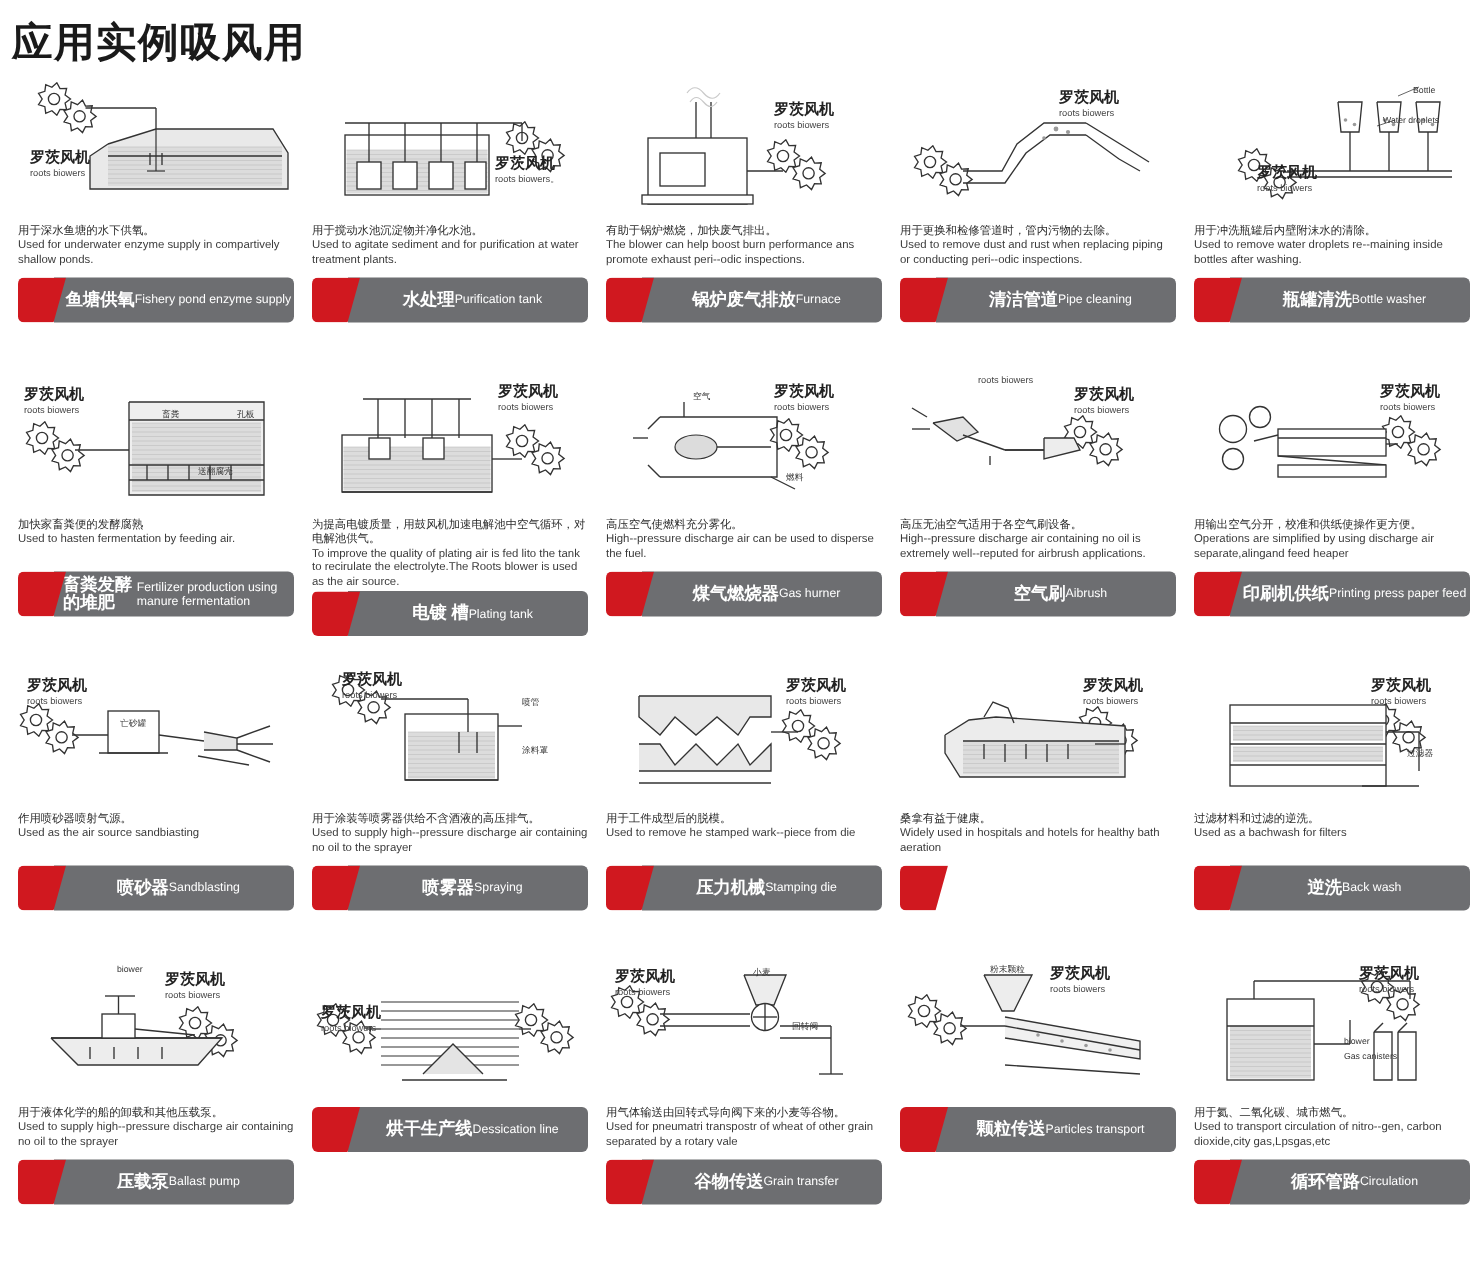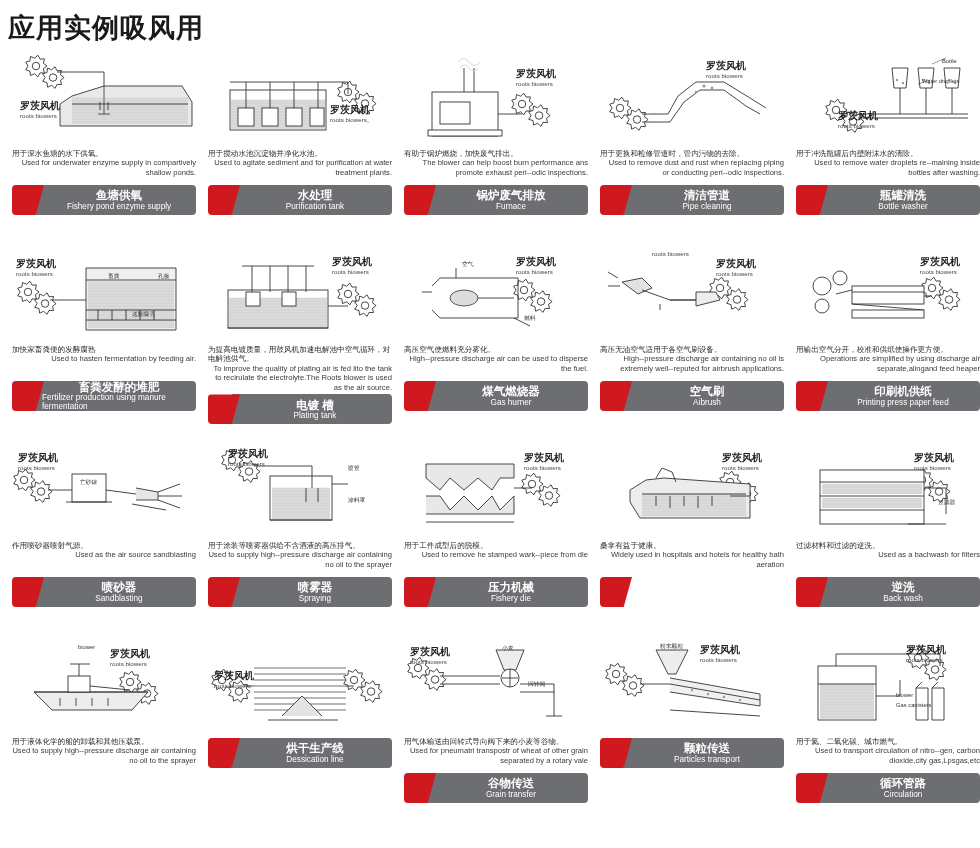--- a/index.html
+++ b/index.html
@@ -38,42 +38,42 @@
   }
   .art svg{display:block;}
   .caption{
     font-size:7.6px;
     line-height:1.25;
     color:#2b2b2b;
     margin-top:1px;
     min-height:34px;
   }
   .caption .cn{display:block;}
-  .caption .en{display:block;color:#3a3a3a;text-align:right;}
+  .caption .en{display:block;color:#3a3a3a;}
   
   .banner{
     position:relative;
     height:30px;
     margin-top:2px;
     display:flex;
     align-items:stretch;
   }
   .banner .red{
     width:32px;
     background:#d0181f;
     clip-path:polygon(0 0,100% 0,74% 100%,0 100%);
     border-radius:4px 0 0 4px;
   }
   .banner .gray{
     flex:1;
     background:#6d6e71;
     border-radius:0 4px 4px 0;
     margin-left:-8px;
     display:flex;
-    flex-direction:column;
+    flex-direction:row;
     align-items:center;
     justify-content:center;
     color:#ffffff;
     padding-left:6px;
   }
   .banner .t-cn{font-size:11.5px;font-weight:bold;line-height:1.05;}
   .banner .t-en{font-size:8.2px;line-height:1.1;}
   
   .lbl{
     position:absolute;
@@ -646,21 +646,21 @@
         </div>
       </div>
       <div class="caption">
         <span class="cn">用于工件成型后的脱模。</span>
         <span class="en">Used to remove he stamped wark--piece from die</span>
       </div>
       <div class="banner">
         <div class="red"></div>
         <div class="gray">
           <div class="t-cn">压力机械</div>
-          <div class="t-en">Fishery die</div>
+          <div class="t-en">Stamping die</div>
         </div>
       </div>
     </div>
     <div class="cell">
       <div class="art">
     <svg width="186" height="96">
       <g transform="translate(130,38)" stroke="#333" stroke-width="0.9" fill="#fff">
       <path d="M11.0,0.0 L7.4,2.7 L8.4,7.1 L4.0,6.9 L1.9,10.8 L-1.4,7.8 L-5.5,9.5 L-6.1,5.1 L-10.3,3.8 L-7.9,0.0 L-10.3,-3.8 L-6.1,-5.1 L-5.5,-9.5 L-1.4,-7.8 L1.9,-10.8 L4.0,-6.9 L8.4,-7.1 L7.4,-2.7 Z"></path>
             <circle cx="0" cy="0" r="3.74" fill="#fff"></circle>
       <path d="M28.1,11.6 L24.5,14.3 L25.5,18.6 L21.0,18.4 L19.0,22.4 L15.7,19.3 L11.6,21.1 L11.0,16.6 L6.7,15.3 L9.1,11.6 L6.7,7.8 L11.0,6.5 L11.5,2.0 L15.7,3.8 L19.0,0.7 L21.0,4.7 L25.5,4.5 L24.5,8.8 Z"></path>
@@ -769,20 +769,27 @@
     </svg>
         <div class="lbl" style="left: 98px; top: 8px;">
           <span class="big">罗茨风机</span>
           <span class="sm">roots biowers</span>
         </div>
         <div class="tiny" style="left: 66px; top: 4px;">biower</div>
       </div>
       <div class="caption">
         <span class="cn">用于液体化学的船的卸载和其他压载泵。</span>
         <span class="en">Used to supply high--pressure discharge air containing no oil to the sprayer</span>
+      </div>
+      <div class="banner">
+        <div class="red"></div>
+        <div class="gray">
+          <div class="t-cn">压载泵</div>
+          <div class="t-en">Ballast pump</div>
+        </div>
       </div>
     </div>
     <div class="cell">
       <div class="art">
     <svg width="186" height="96">
       <g transform="translate(14,40)" stroke="#333" stroke-width="0.9" fill="#fff">
       <path d="M11.0,0.0 L7.4,2.7 L8.4,7.1 L4.0,6.9 L1.9,10.8 L-1.4,7.8 L-5.5,9.5 L-6.1,5.1 L-10.3,3.8 L-7.9,0.0 L-10.3,-3.8 L-6.1,-5.1 L-5.5,-9.5 L-1.4,-7.8 L1.9,-10.8 L4.0,-6.9 L8.4,-7.1 L7.4,-2.7 Z"></path>
             <circle cx="0" cy="0" r="3.74" fill="#fff"></circle>
       <path d="M28.1,11.6 L24.5,14.3 L25.5,18.6 L21.0,18.4 L19.0,22.4 L15.7,19.3 L11.6,21.1 L11.0,16.6 L6.7,15.3 L9.1,11.6 L6.7,7.8 L11.0,6.5 L11.5,2.0 L15.7,3.8 L19.0,0.7 L21.0,4.7 L25.5,4.5 L24.5,8.8 Z"></path>
             <circle cx="17.05" cy="11.55" r="3.74" fill="#fff"></circle>

